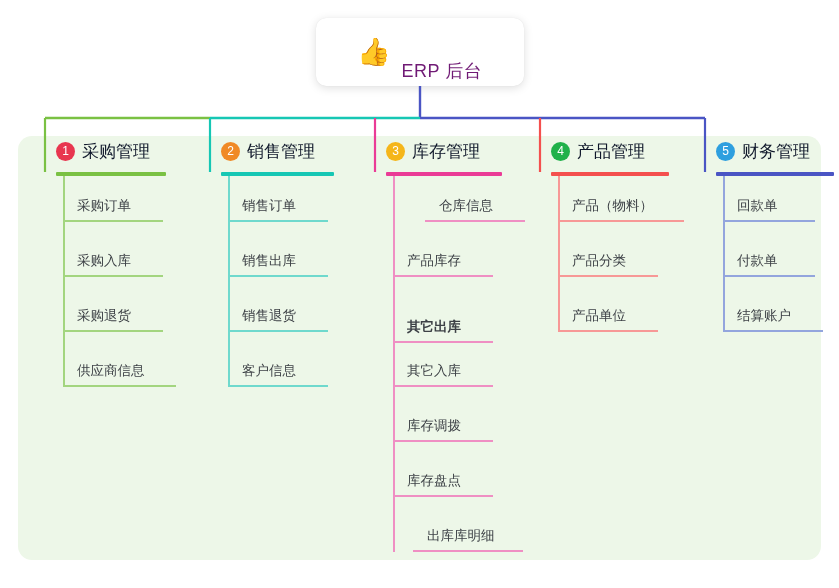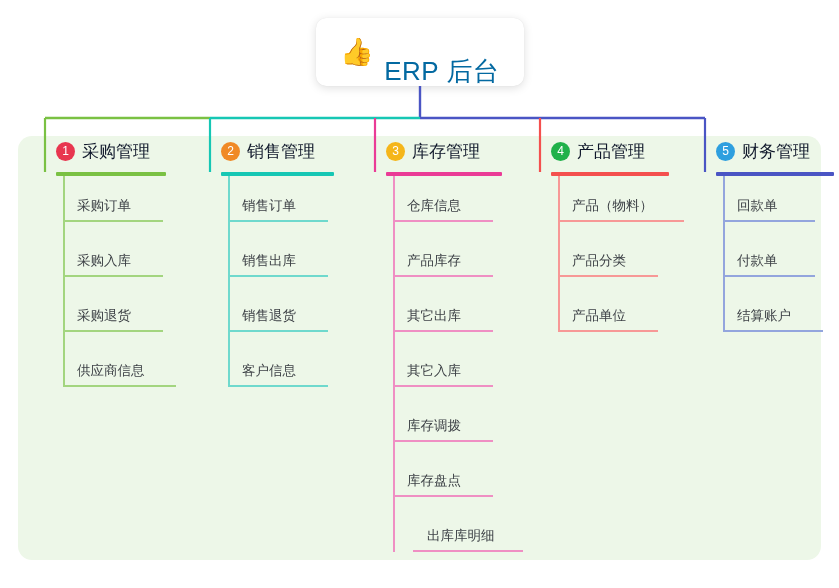--- a/index.html
+++ b/index.html
@@ -31,22 +31,22 @@
     justify-content: center;
     gap: 10px;
     box-sizing: border-box;
   }
   #root-card .thumb {
     font-size: 27px;
     line-height: 1;
     display: inline-block;
   }
   #root-card .root-title {
-    font-size: 26px;
-    color: #0369a1;
+    font-size: 18px;
+    color: #701a75;
     letter-spacing: 0.5px;
     white-space: nowrap;
     margin-top: 38px;
   }
 
   
   #connectors {
     position: absolute;
     left: 0;
     top: 0;
@@ -200,29 +200,29 @@
         <div class="leaf-rule" style="width: 100px; background: rgb(111, 217, 205);"></div>
       </div>
     </div>
     <div class="column" style="left: 368px;">
       <div class="col-head">
         <span class="badge" style="background: rgb(245, 182, 26);">3</span>
         <span class="col-title">库存管理</span>
       </div>
       <div class="head-rule" style="width: 116px; background: rgb(234, 59, 150);"></div>
       <div class="spine" style="height: 376px; background: rgb(239, 143, 195);"></div>
-      <div class="leaf" style="top: 52px; width: 100px;">
+      <div class="leaf" style="top: 52px; width: 100px; margin-left: 32px;">
         <span class="leaf-label">仓库信息</span>
         <div class="leaf-rule" style="width: 100px; background: rgb(239, 143, 195);"></div>
       </div>
       <div class="leaf" style="top: 107px; width: 100px;">
         <span class="leaf-label">产品库存</span>
         <div class="leaf-rule" style="width: 100px; background: rgb(239, 143, 195);"></div>
       </div>
-      <div class="leaf" style="top: 162px; width: 100px;">
+      <div class="leaf" style="top: 173px; width: 100px; font-weight: bold;">
         <span class="leaf-label">其它出库</span>
         <div class="leaf-rule" style="width: 100px; background: rgb(239, 143, 195);"></div>
       </div>
       <div class="leaf" style="top: 217px; width: 100px; padding-left: 18px;">
         <span class="leaf-label">其它入库</span>
         <div class="leaf-rule" style="width: 100px; background: rgb(239, 143, 195);"></div>
       </div>
       <div class="leaf" style="top: 272px; width: 100px; padding-left: 27px;">
         <span class="leaf-label">库存调拨</span>
         <div class="leaf-rule" style="width: 100px; background: rgb(239, 143, 195);"></div>

